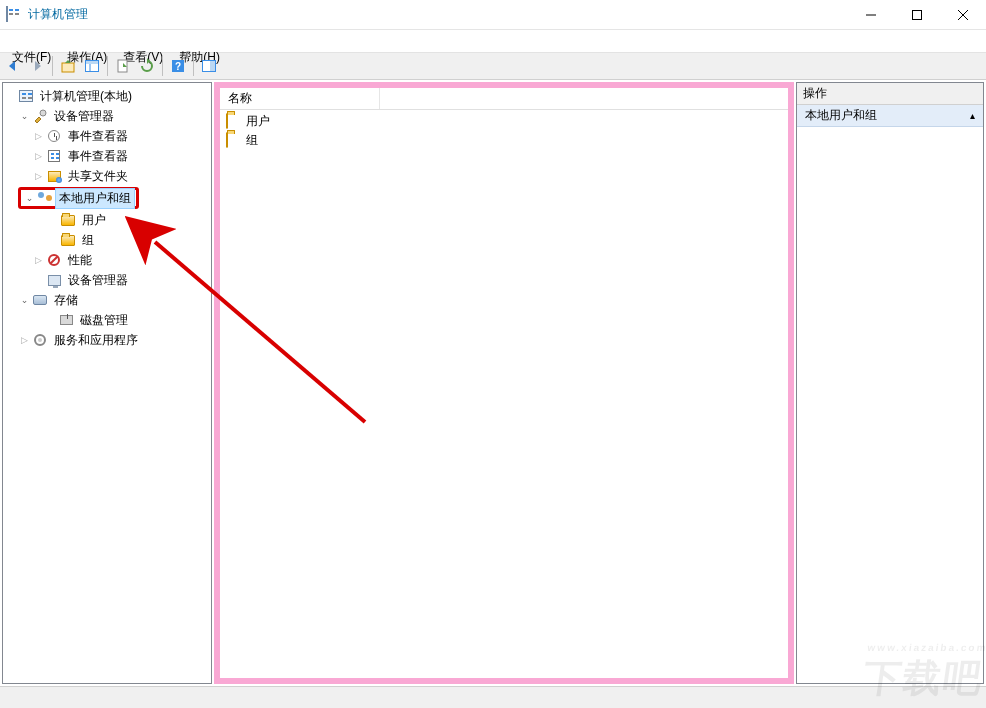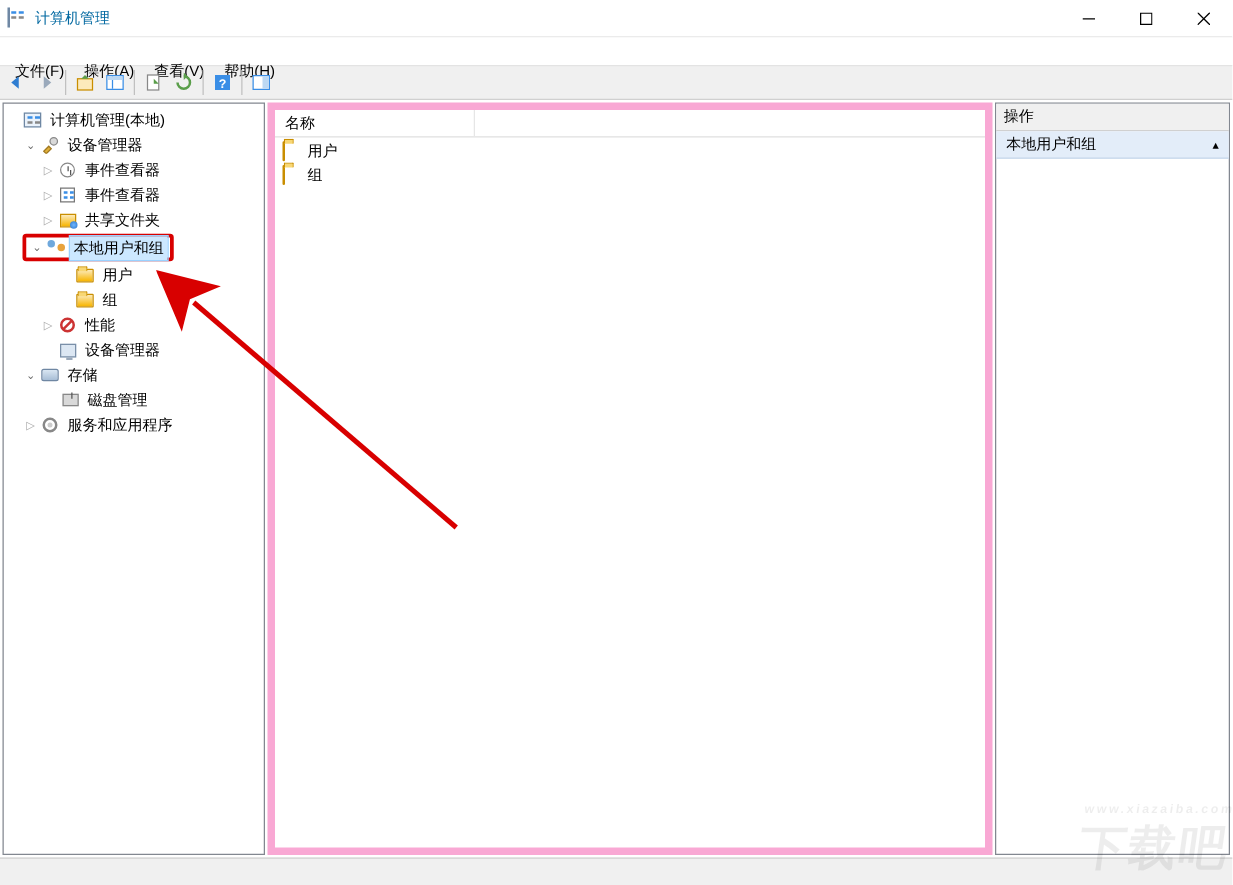--- a/index.html
+++ b/index.html
@@ -250,21 +250,21 @@
         </span>
       <span class="node-text">设备管理器</span>
     </div>
     <div class="tree-node" style="padding-left:14px">
       <span class="expander">⌄</span>
       <span class="node-icon">
           <span class="ico-storage"></span>
         </span>
       <span class="node-text">存储</span>
     </div>
-    <div class="tree-node" style="padding-left:30px">
+    <div class="tree-node" style="padding-left:40px">
       <span class="expander empty">▶</span>
       <span class="node-icon">
           <span class="ico-disk"></span>
         </span>
       <span class="node-text">磁盘管理</span>
     </div>
     <div class="tree-node" style="padding-left:14px">
       <span class="expander" style="color:#aaa">▷</span>
       <span class="node-icon">
           <span class="ico-gear"></span>

